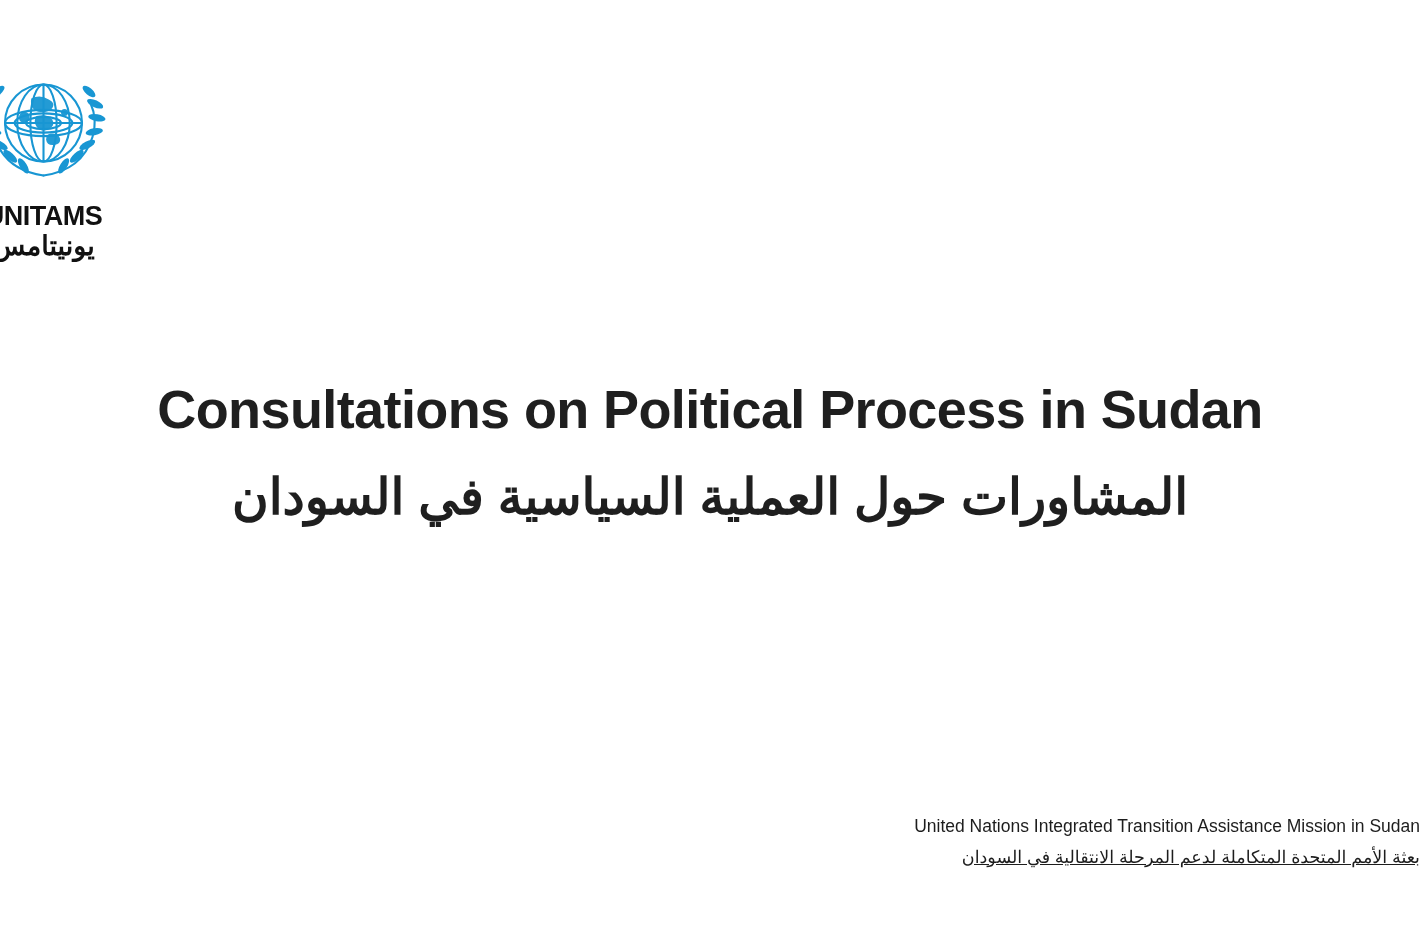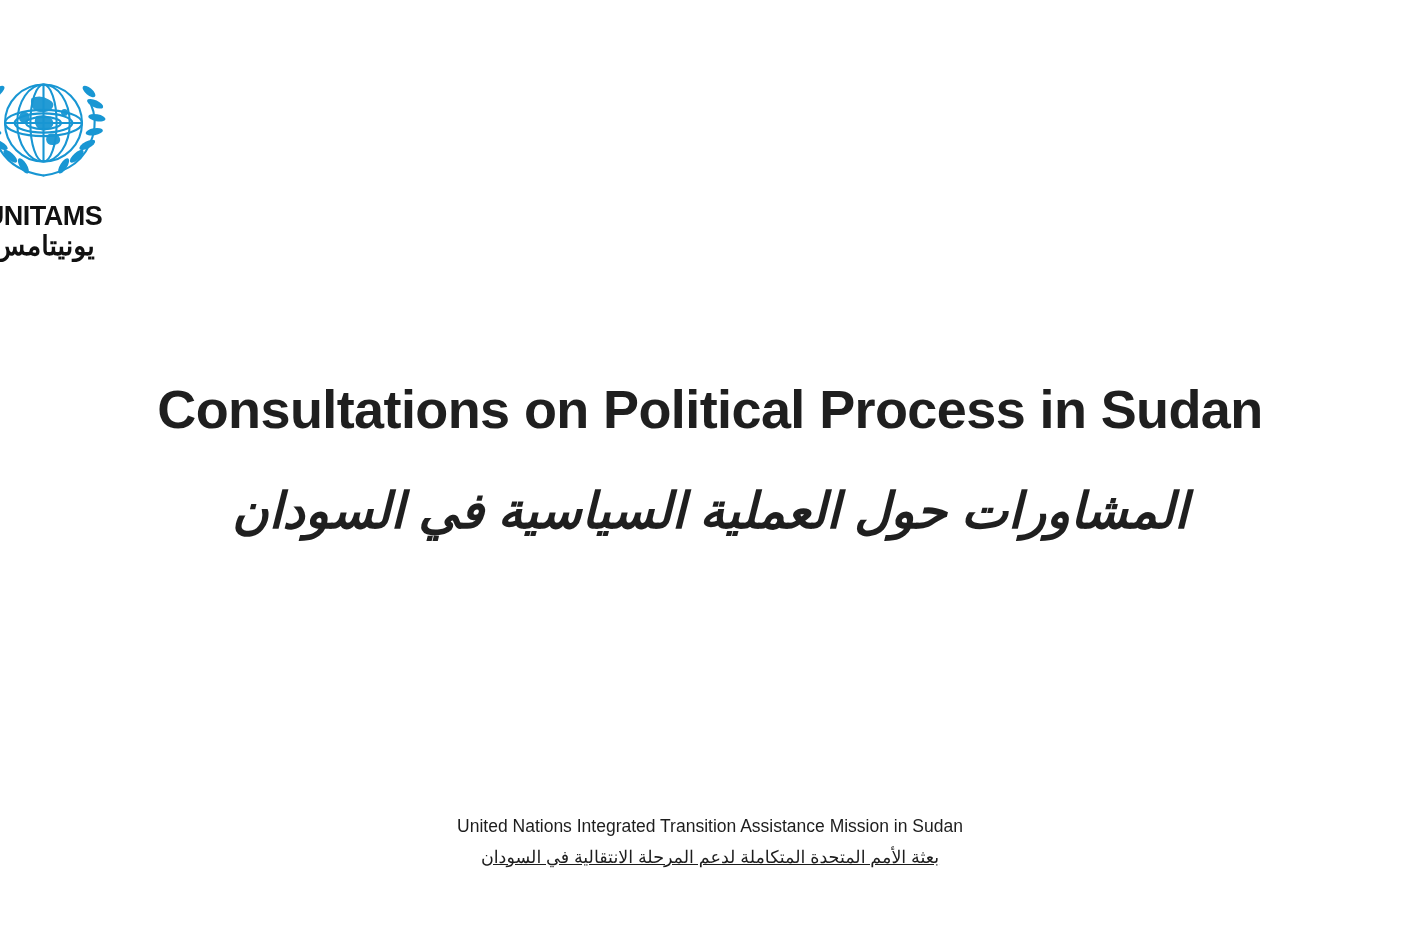--- a/index.html
+++ b/index.html
@@ -58,37 +58,36 @@
   }
   .title-en {
     font-size: 54px;
     font-weight: bold;
     line-height: 1.08;
     letter-spacing: -0.6px;
     color: #1f1f1f;
     white-space: nowrap;
   }
   .title-ar {
-    margin-top: 42px;
+    margin-top: 28px;
     font-size: 50px;
     font-weight: bold;
     line-height: 1.25;
     color: #1f1f1f;
     direction: rtl;
     white-space: nowrap;
-    font-style: italic;
   }
 
   
   .footer {
     position: absolute;
     top: 815px;
     left: 0;
     width: 1420px;
-    text-align: center;
+    text-align: right;
   }
   .footer-en {
     font-size: 17.5px;
     line-height: 1.35;
     color: #1d1d1d;
   }
   .footer-ar {
     margin-top: 6px;
     font-size: 17.5px;
     line-height: 1.4;

